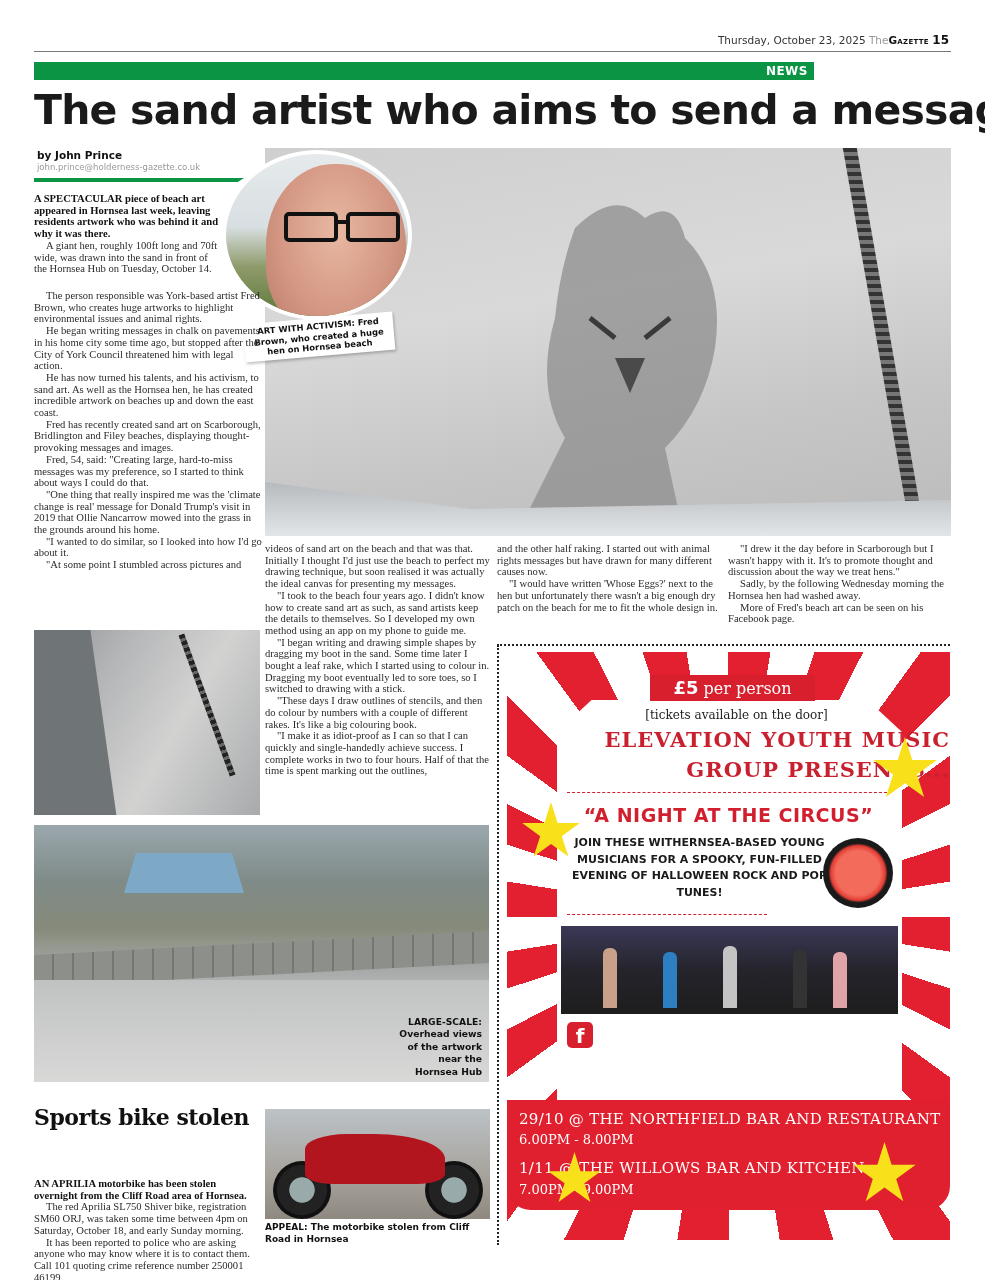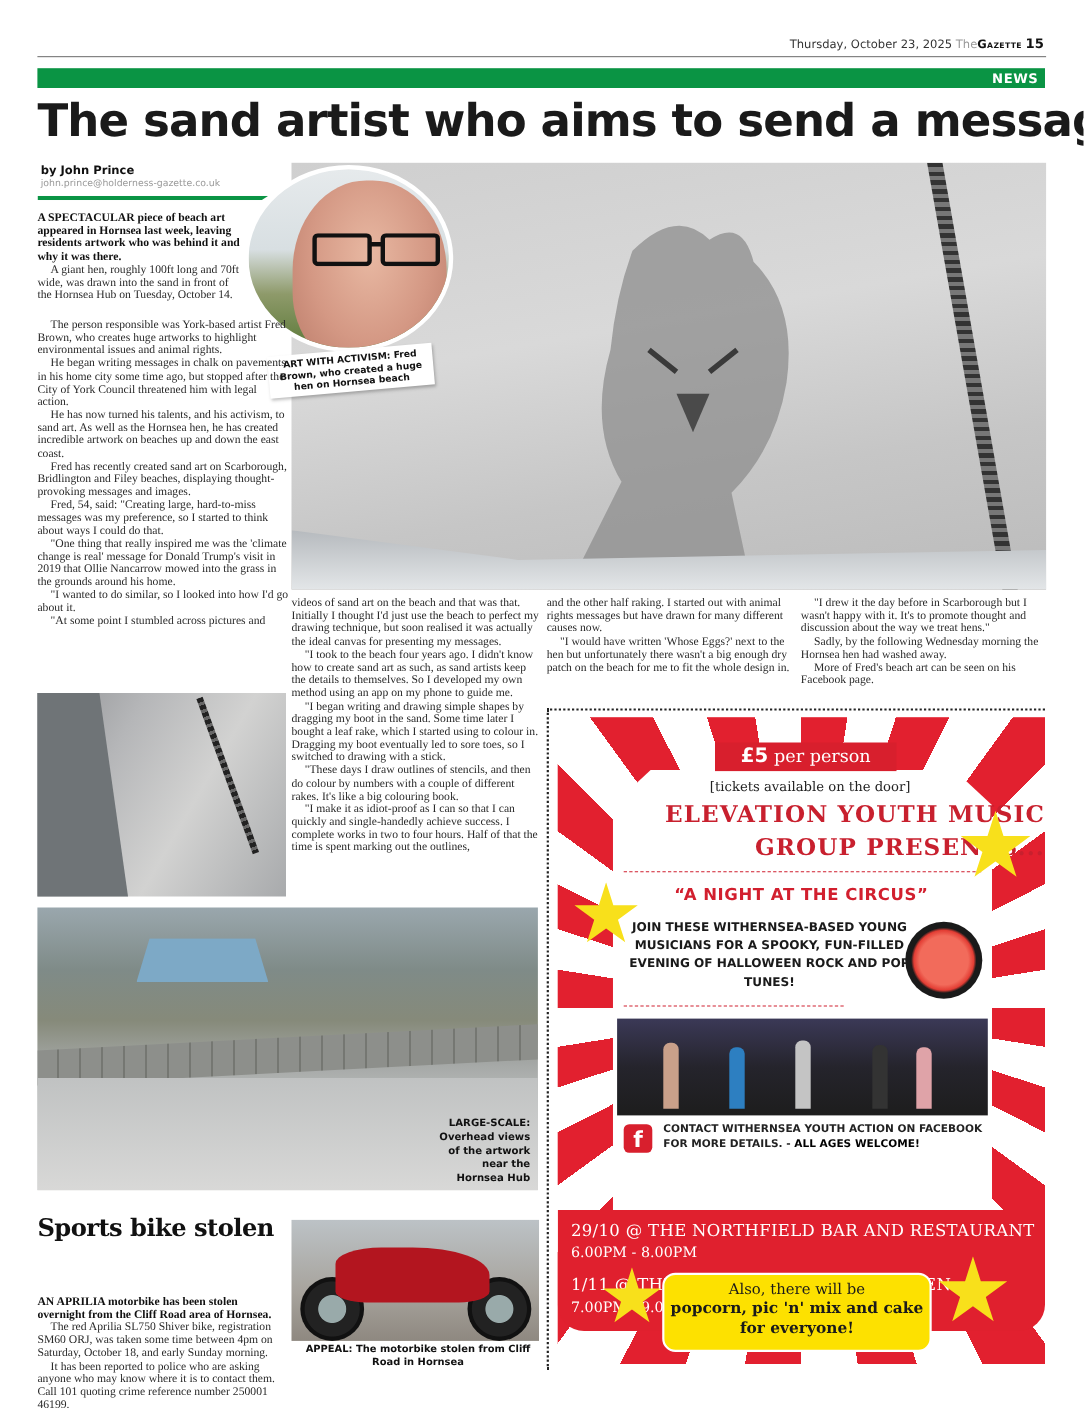--- a/index.html
+++ b/index.html
@@ -5,21 +5,21 @@
   * { box-sizing: border-box; margin: 0; padding: 0; }
   html, body { width: 985px; height: 1280px; background: #fff; overflow: hidden; }
   body { position: relative; font-family: "Liberation Serif", serif; color: #222; }
 
   .folio { position: absolute; top: 33px; right: 36px; font-family: "DejaVu Sans", sans-serif; font-size: 10.5px; color: #333; white-space: nowrap; }
   .folio .the { color: #999; }
   .folio .gaz { font-weight: bold; font-variant: small-caps; letter-spacing: 0.3px; color: #111; }
   .folio .pg { font-weight: bold; font-size: 12px; color: #111; }
   .rule-top { position: absolute; left: 34px; right: 34px; top: 51px; height: 1px; background: #777; }
 
-  .section-bar { position: absolute; left: 34px; top: 62px; width: 916px; height: 18px; background: #0a9444; }
+  .section-bar { position: absolute; left: 34px; top: 62px; width: 780px; height: 18px; background: #0a9444; }
   .section-bar span { position: absolute; right: 6px; top: 2px; color: #fff; font-family: "DejaVu Sans", sans-serif; font-weight: bold; font-size: 12px; letter-spacing: 0.5px; }
 
   .headline { position: absolute; left: 34px; top: 86px; width: 920px; font-family: "DejaVu Sans", sans-serif; font-weight: bold; font-size: 41px; letter-spacing: -0.8px; color: #1a1a1a; white-space: nowrap; }
 
   .byline { position: absolute; left: 37px; top: 149px; font-family: "DejaVu Sans", sans-serif; }
   .byline .name { font-weight: bold; font-size: 10.5px; color: #111; }
   .byline .email { font-size: 8.5px; color: #999; margin-top: 1px; }
   .green-rule { position: absolute; left: 34px; top: 178px; width: 210px; height: 4px; background: #0a9444; clip-path: polygon(0 0, 100% 0, 97% 100%, 0 100%); }
 
   .col { position: absolute; font-size: 10.6px; line-height: 11.7px; color: #2a2a2a; text-align: left; }
@@ -46,37 +46,37 @@
   .hub-photo { left: 34px; top: 825px; width: 455px; height: 257px; background: linear-gradient(180deg, #9aa7ad 0%, #7f8b88 22%, #868a7a 40%, #a4a7a5 55%, #bfc1c1 70%, #cfd0cf 100%); }
   .hub-photo .roof { position: absolute; left: 90px; top: 28px; width: 120px; height: 40px; background: #7da9c6; clip-path: polygon(10% 0, 90% 0, 100% 100%, 0 100%); }
   .hub-photo .wall { position: absolute; left: 0; top: 118px; width: 100%; height: 32px; background: repeating-linear-gradient(90deg, #8d8f8b 0 18px, #757772 18px 20px); transform: skewY(-3deg); }
   .hub-photo .sand { position: absolute; left: 0; top: 155px; width: 100%; height: 102px; background: linear-gradient(180deg, #c0c2c2, #d8d8d7); }
   .hub-caption { position: absolute; left: 392px; top: 1016px; width: 90px; text-align: right; font-family: "DejaVu Sans", sans-serif; font-weight: bold; font-size: 9.2px; line-height: 12.4px; color: #111; }
 
   .sub-head { position: absolute; left: 34px; top: 1104px; font-family: "DejaVu Serif", serif; font-weight: bold; font-size: 22px; letter-spacing: -0.5px; color: #111; }
   .bike-photo { left: 265px; top: 1109px; width: 225px; height: 110px; background: linear-gradient(180deg, #bcc2c6 0%, #a7a39c 60%, #8e8880 100%); }
   .bike-body { position: absolute; left: 40px; top: 25px; width: 140px; height: 50px; background: #b3151f; border-radius: 30% 50% 20% 20%; }
   .bike-wheel { position: absolute; width: 58px; height: 58px; border-radius: 50%; background: radial-gradient(circle, #9aa 0 30%, #222 32% 60%, #111 62% 100%); top: 52px; }
-  .bike-caption { position: absolute; left: 265px; top: 1222px; width: 230px; font-family: "DejaVu Sans", sans-serif; font-weight: bold; font-size: 9px; line-height: 11.5px; color: #111; text-align: center; }
+  .bike-caption { position: absolute; left: 265px; top: 1222px; width: 230px; font-family: "DejaVu Sans", sans-serif; font-weight: bold; font-size: 9px; line-height: 11.5px; color: #111; }
 
   .dotted-v { position: absolute; left: 497px; top: 645px; width: 0; height: 600px; border-left: 2px dotted #222; }
   .dotted-h { position: absolute; left: 497px; top: 644px; width: 453px; height: 0; border-top: 2px dotted #222; }
 
   
   .advert { position: absolute; left: 507px; top: 652px; width: 443px; height: 588px; overflow: hidden;
     background: repeating-conic-gradient(from 0deg at 50% 45%, #e2202f 0deg 9deg, #ffffff 9deg 18deg); }
   .ad-panel { position: absolute; left: 50px; top: 48px; width: 345px; height: 400px; background: #fff; clip-path: polygon(10% 0, 90% 0, 100% 8%, 100% 100%, 0 100%, 0 8%); }
   .price-box { position: absolute; left: 143px; top: 23px; width: 165px; height: 26px; background: #d81f2d; color: #fff; text-align: center; font-family: "DejaVu Serif", serif; font-size: 16px; line-height: 26px; }
   .price-box b { font-family: "DejaVu Sans", sans-serif; font-size: 18px; }
   .tickets { position: absolute; left: 0; width: 100%; top: 56px; text-align: center; font-family: "DejaVu Serif", serif; font-size: 12px; color: #222; padding-left: 16px; }
   .ad-title { position: absolute; left: 0; width: 100%; text-align: right; font-family: "DejaVu Serif", serif; font-weight: bold; color: #c8202e; letter-spacing: 1px; }
   .ad-title.l1 { top: 75px; font-size: 21px; }
   .ad-title.l2 { top: 105px; font-size: 21px; }
   .dash { position: absolute; left: 60px; width: 325px; border-top: 1px dashed #d02030; }
-  .circus { position: absolute; left: 0; width: 100%; top: 152px; text-align: center; font-family: "DejaVu Sans", sans-serif; font-weight: bold; font-size: 15px; color: #d21f2e; letter-spacing: 0.5px; }
+  .circus { position: absolute; left: 0; width: 100%; top: 152px; text-align: center; font-family: "DejaVu Sans", sans-serif; font-weight: bold; font-size: 19px; color: #d21f2e; letter-spacing: 0.5px; }
   .join { position: absolute; left: 60px; width: 265px; top: 183px; text-align: center; font-family: "DejaVu Sans", sans-serif; font-weight: bold; font-size: 11px; line-height: 16.5px; color: #1a1a1a; text-transform: uppercase; }
   .badge { position: absolute; left: 316px; top: 186px; width: 70px; height: 70px; border-radius: 50%; background: radial-gradient(circle, #f26b5b 0 45%, #e33d34 55%, #1a1a1a 60% 100%); }
   .band-photo { position: absolute; left: 54px; top: 274px; width: 337px; height: 88px; background: linear-gradient(180deg, #3b3957 0%, #25242c 50%, #1d1d1d 100%); overflow: hidden; }
   .band-photo .p { position: absolute; bottom: 6px; width: 14px; border-radius: 6px 6px 0 0; }
   .fb-row { position: absolute; left: 56px; top: 366px; width: 335px; height: 34px; }
   .fb-icon { position: absolute; left: 4px; top: 4px; width: 26px; height: 26px; background: #d81f2d; border-radius: 5px; color: #fff; font-family: "DejaVu Sans", sans-serif; font-weight: bold; font-size: 20px; text-align: center; line-height: 28px; }
   .fb-text { position: absolute; left: 40px; top: 2px; font-family: "DejaVu Sans", sans-serif; font-weight: bold; font-size: 9.6px; line-height: 14px; color: #222; text-transform: uppercase; }
   .fb-text b { font-weight: 900; color: #000; }
   .red-band { position: absolute; left: 0; top: 448px; width: 100%; height: 110px; background: #e0202e; border-radius: 0 0 24px 24px; }
   .venue { position: absolute; left: 12px; width: 100%; text-align: left; color: #fff; font-family: "DejaVu Serif", serif; font-weight: normal; }
@@ -210,29 +210,21 @@
   <div class="dash" style="top:262px; width:200px;"></div>
   <div class="band-photo">
     <div class="p" style="left:42px; height:60px; background:#c9a08a;"></div>
     <div class="p" style="left:102px; height:56px; background:#2d7fc1;"></div>
     <div class="p" style="left:162px; height:62px; background:#c4c4c4;"></div>
     <div class="p" style="left:232px; height:58px; background:#333;"></div>
     <div class="p" style="left:272px; height:56px; background:#dfa3a8;"></div>
   </div>
   <div class="fb-row">
     <div class="fb-icon">f</div>
-    <div class="fb-text">
-      <div>Contact Withernsea Youth Action on Facebook</div>
-      <div><span>for more details. -</span> <b>All ages welcome!</b></div>
-    </div>
   </div>
   <div class="red-band"></div>
   <div class="venue v1">29/10 @ THE NORTHFIELD BAR AND RESTAURANT</div>
   <div class="venue t1">6.00PM - 8.00PM</div>
   <div class="venue v2">1/11 @ THE WILLOWS BAR AND KITCHEN</div>
   <div class="venue t2">7.00PM - 9.00PM</div>
   <div class="star" style="left:40px; top:500px; width:55px; height:55px;"></div>
   <div class="star" style="left:345px; top:490px; width:65px; height:65px;"></div>
-  <div class="yellow-box" style="top:505px;">
-    <span>Also, there will be</span>
-    <b>popcorn, pic 'n' mix and cake for everyone!</b>
-  </div>
 </div>
 
 </body></html>

